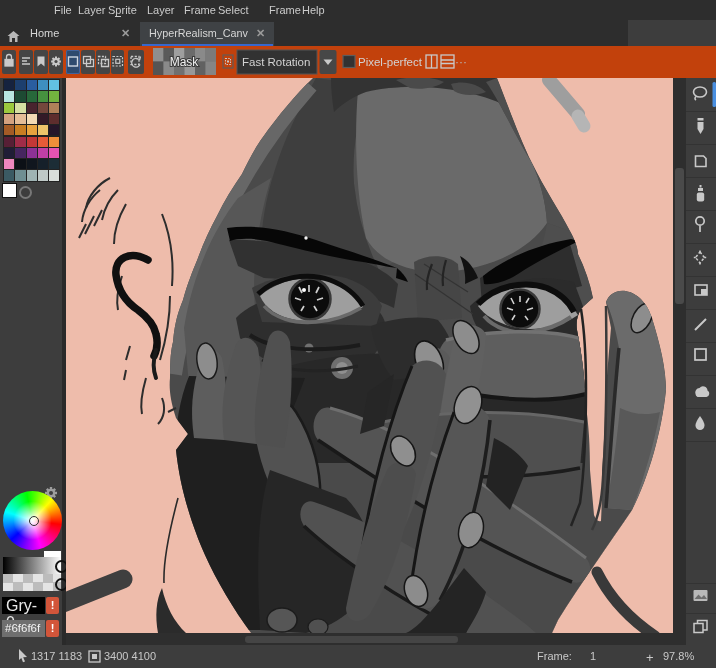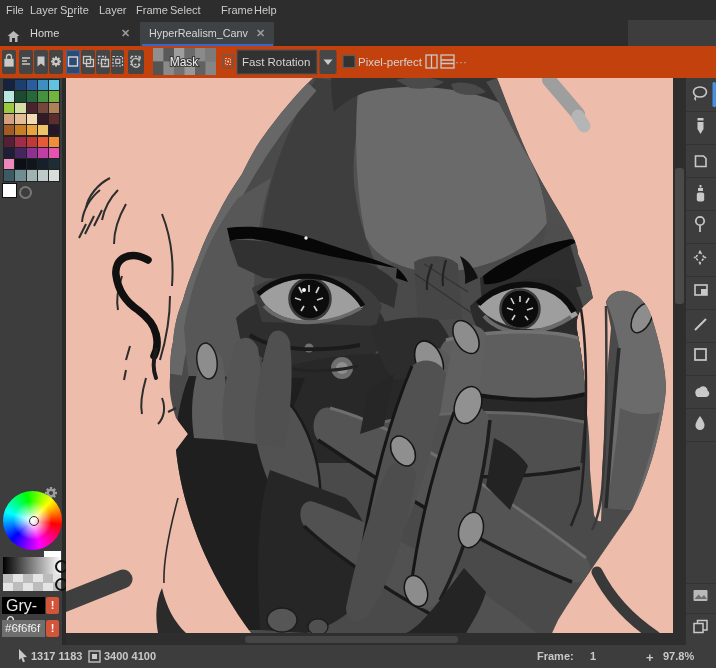--- a/index.html
+++ b/index.html
@@ -2,21 +2,21 @@
 <html><head>
 <meta charset="utf-8">
 <style>
   html,body{margin:0;padding:0;}
   body{width:716px;height:668px;overflow:hidden;background:#3d3d3d;
        font-family:"Liberation Sans",sans-serif;}
   #app{position:relative;width:716px;height:668px;background:#3d3d3d;}
   .abs{position:absolute;}
   
   #menubar{left:0;top:0;width:716px;height:20px;background:#2d2d2d;}
-  .mi{position:absolute;top:4px;font-size:11px;color:#cbcbcb;}
+  .mi{position:absolute;top:4px;font-size:11px;color:#cbcbcb;margin-left:48px;}
   
   #tabbar{left:0;top:20px;width:628px;height:26px;background:#2d2d2d;}
   #activetab{position:absolute;left:140px;top:2px;width:134px;height:24px;background:#3f4245;}
   #tabline{position:absolute;left:142px;top:24px;width:131px;height:2.5px;background:#3767cd;}
   .tabtxt{position:absolute;font-size:11px;color:#d6d6d6;}
   .tabx{position:absolute;font-size:11px;color:#9a9a9a;font-weight:bold;}
   
   #toolbar{left:0;top:46px;width:716px;height:32px;background:#c2410c;}
   .tbtn{position:absolute;top:4px;height:24px;background:#454545;border-radius:2px;}
   
@@ -25,21 +25,21 @@
   .sw{position:absolute;width:10.3px;height:10.3px;}
   
   #canvas{left:66px;top:78px;width:607px;height:555px;}
   #hscroll{left:66px;top:633px;width:607px;height:12px;background:#2e2e2e;}
   #hthumb{left:245px;top:636px;width:213px;height:7px;background:#454545;border-radius:3px;}
   #vscroll{left:673px;top:78px;width:13px;height:567px;background:#2e2e2e;}
   #vthumb{left:675px;top:168px;width:9px;height:136px;background:#4a4a4a;border-radius:3px;}
   
   #rightpanel{left:686px;top:78px;width:30px;height:567px;background:#3d3d3d;}
   
-  #statusbar{left:0;top:645px;width:716px;height:23px;background:#3d3d3d;font-weight:bold;}
+  #statusbar{left:0;top:645px;width:716px;height:23px;background:#3d3d3d;}
   .st{position:absolute;font-size:11px;color:#c9c9c9;top:5px;}
 </style>
 </head>
 <body>
 <div id="app">
 
   <div id="menubar" class="abs">
     <span class="mi" style="left:6px">File</span>
     <span class="mi" style="left:30px">Layer</span>
     <span class="mi" style="left:60px">S<span style="border-bottom:1px solid #cbcbcb">p</span>rite</span>

